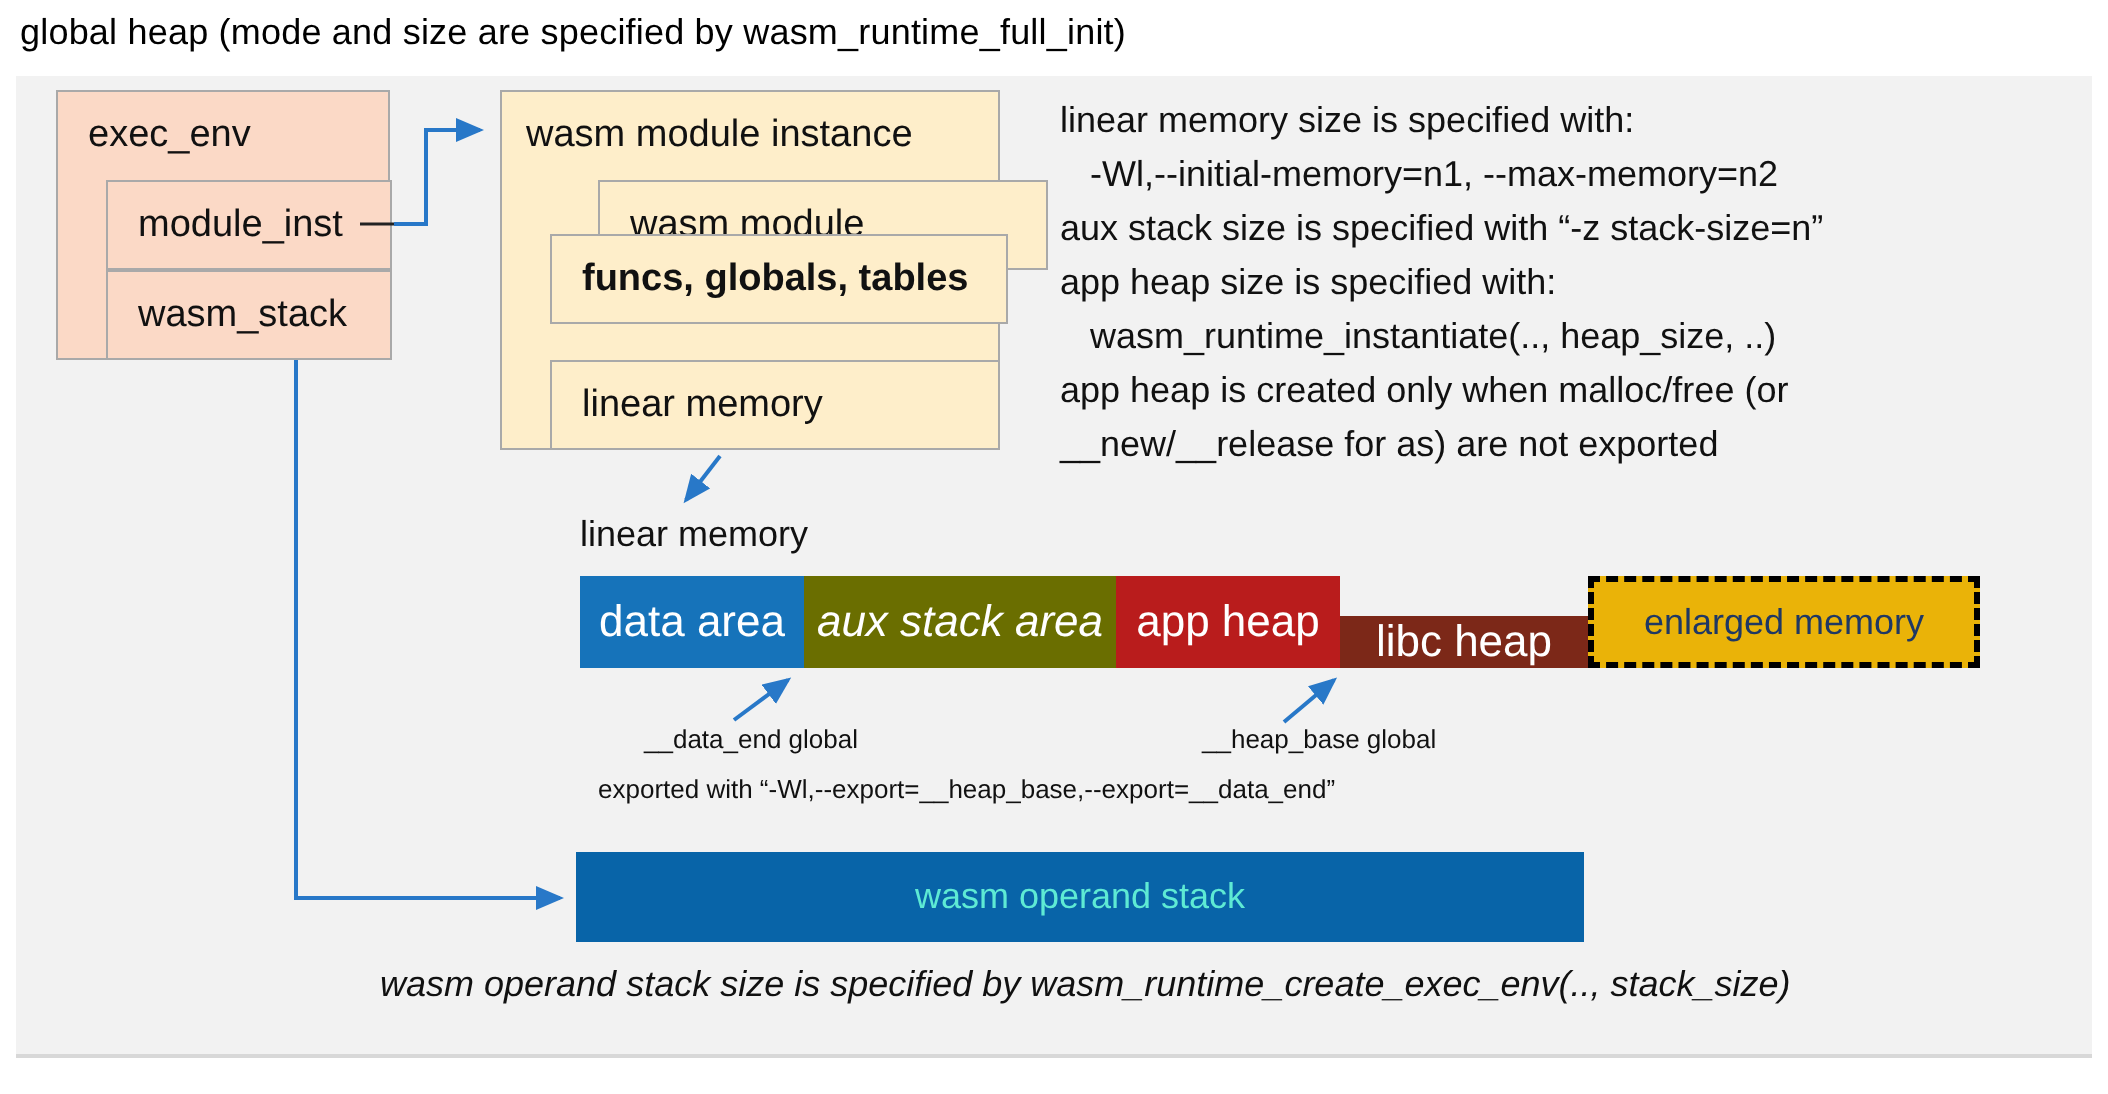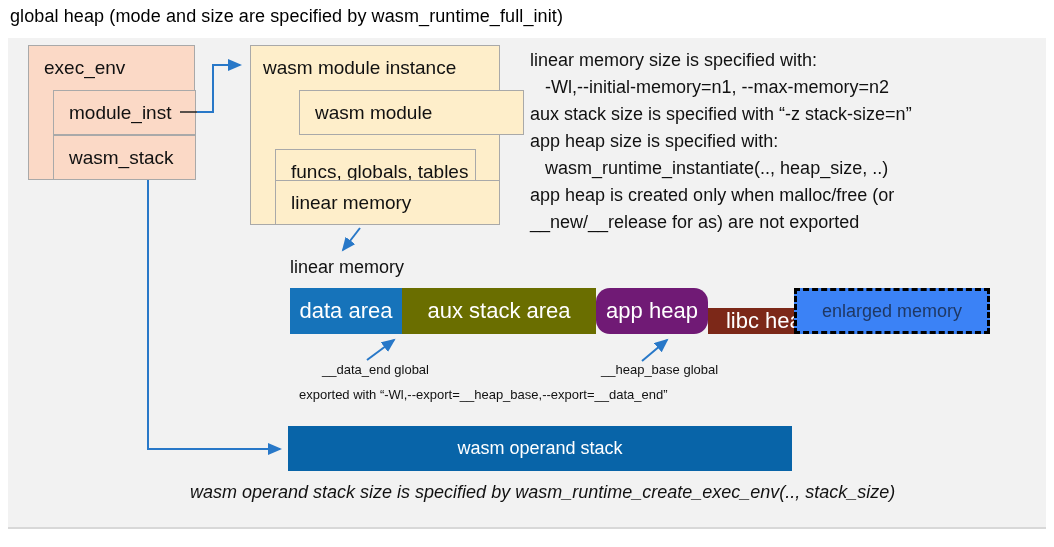--- a/index.html
+++ b/index.html
@@ -17,46 +17,46 @@
 
   .exec-env { left:28px; top:45px; width:167px; height:135px; }
   .exec-env .hdr { padding:11px 16px 0 15px; }
   .sub { display:flex; align-items:center; padding-left:15px; }
   .module-inst { left:53px; top:90px;  width:143px; height:45px; }
   .wasm-stack  { left:53px; top:135px; width:143px; height:45px; }
 
   .mod-instance { left:250px; top:45px; width:250px; height:180px; }
   .mod-instance .hdr { padding:11px 0 0 12px; }
   .mi-row1 { left:275px; top:90px;  width:225px; height:45px;margin-left:24px; }
-  .mi-row2 { left:275px; top:149px; width:201px; height:45px; }
+  .mi-row2 { left:275px; top:117px; width:229px; height:45px;font-weight:bold; }
   .mi-row3 { left:275px; top:180px; width:225px; height:45px; }
 
   .notes-right { position:absolute; left:530px; top:47px; font-size:18px; line-height:27px; color:#111; }
   .notes-right .indent { padding-left:15px; }
 
   .lm-label { position:absolute; left:290px; top:257px; font-size:18px; }
 
   .lm-bar { position:absolute; left:290px; top:288px; height:46px; display:flex; }
   .seg { display:flex; align-items:center; justify-content:center; color:#fff; font-size:22px; }
   .seg-1 { width:112px; }
-  .seg-2 { width:194px; }
+  .seg-2 { width:156px;font-style:italic; }
   .seg-3 { width:112px; }
   .seg-4 { width:124px;margin-top:20px; }
   .enlarged { position:absolute; left:794px; top:288px; width:196px; height:46px;
-              border:3px dashed #000; background:#3b82f6; color:#1f3864;
+              border:3px dashed #000; background:#eab308; color:#1f3864;
               display:flex; align-items:center; justify-content:center; font-size:18px; }
 
   .ann { position:absolute; font-size:13px; color:#111; }
   .ann-data-end  { left:322px; top:362px; }
   .ann-heap-base { left:601px; top:362px; }
   .ann-export    { left:299px; top:387px; }
 
   .operand-bar { position:absolute; left:288px; top:426px; width:504px; height:45px;
                  display:flex; align-items:center; justify-content:center;
-                 color:#ffffff; font-size:18px; }
+                 color:#5eead4; font-size:18px; }
 
   .notes-bottom { position:absolute; left:190px; top:479px; font-size:18px; line-height:26px; color:#111;font-style:italic; }
 
   svg.overlay { position:absolute; left:0; top:0; pointer-events:none; }
 </style>
 </head>
 <body>
 
 <div class="canvas">
 
@@ -94,21 +94,21 @@
     <div>app heap size is specified with:</div>
     <div class="indent">wasm_runtime_instantiate(.., heap_size, ..)</div>
     <div>app heap is created only when malloc/free (or</div>
     <div>__new/__release for as) are not exported</div>
   </div>
 
   <div class="lm-label">linear memory</div>
   <div class="lm-bar">
     <div class="seg seg-1" style="background: rgb(22, 115, 186);">data area</div>
     <div class="seg seg-2" style="background: rgb(106, 110, 0);">aux stack area</div>
-    <div class="seg seg-3" style="background: #701a75; border-radius: 14px;">app heap</div>
+    <div class="seg seg-3" style="background: #b91c1c;">app heap</div>
     <div class="seg seg-4" style="background: rgb(124, 40, 24);">libc heap</div>
   </div>
   <div class="enlarged">enlarged memory</div>
 
   <div class="ann ann-data-end">__data_end global</div>
   <div class="ann ann-heap-base">__heap_base global</div>
   <div class="ann ann-export">exported with “-Wl,--export=__heap_base,--export=__data_end”</div>
 
   <div class="operand-bar" style="background: rgb(8, 100, 168);">wasm operand stack</div>
 

